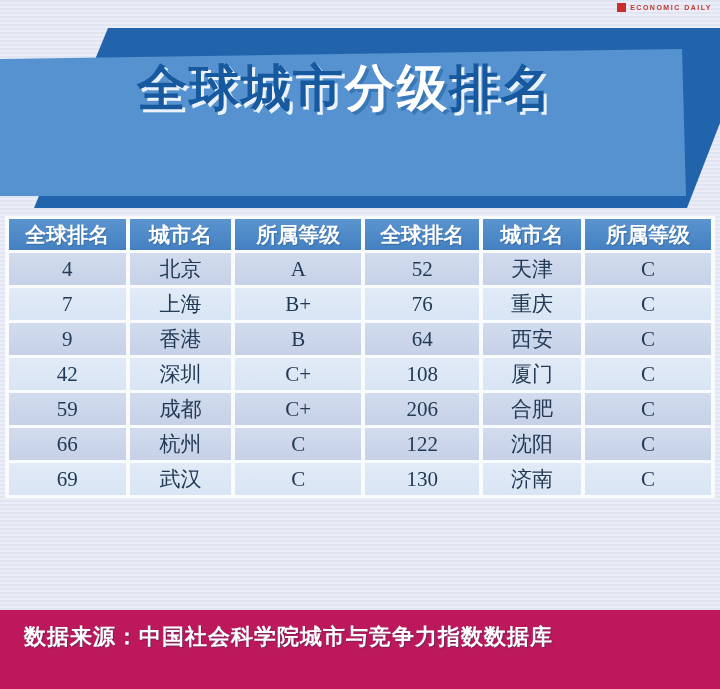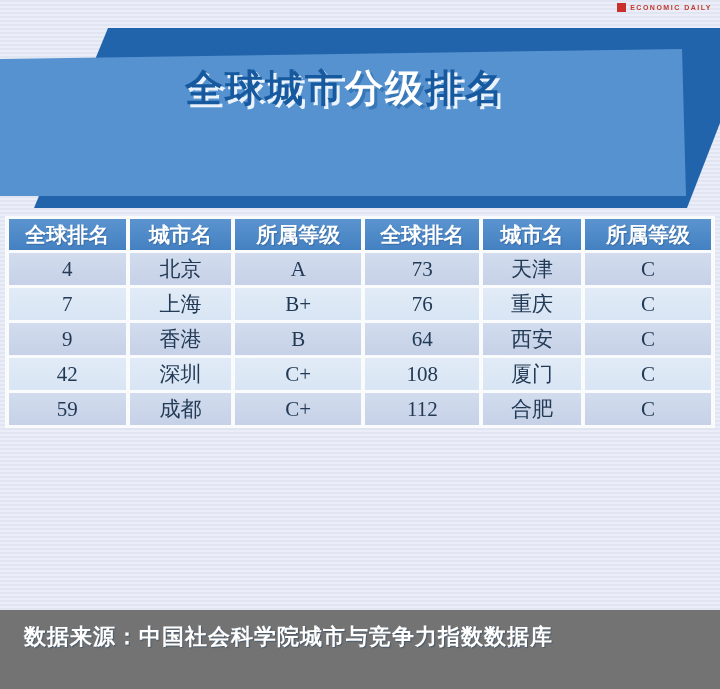--- a/index.html
+++ b/index.html
@@ -16,21 +16,21 @@
     clip-path:polygon(108px 28px,720px 28px,720px 123px,687px 208px,34px 208px);
   }
   .band-main{
     position:absolute;inset:0;background:#5592CF;
     clip-path:polygon(0 59px,682px 49px,686px 196px,0 196px);
   }
   .banner-title{
     position:absolute;top:56px;left:0;width:690px;text-align:center;
     font-family:"DejaVu Sans","Liberation Sans",sans-serif;font-weight:bold;
   }
-  .t-line1{font-size:38px;line-height:64px;letter-spacing:2px;}
+  .t-line1{font-size:50px;line-height:64px;letter-spacing:2px;}
   .t-line2{font-size:55px;line-height:66px;letter-spacing:3px;}
   .tone-dark{color:#16599F;text-shadow:3px 3px 0 rgba(243,248,253,0.95);}
   .tone-light{color:#FFFFFF;text-shadow:3px 3px 0 rgba(22,88,154,0.45);}
   
   .logo{position:absolute;top:2px;right:8px;text-align:right;z-index:5;}
   .logo-handle{
     font-family:"DejaVu Serif","Liberation Serif",serif;
     font-style:italic;font-weight:bold;font-size:27px;line-height:30px;color:#D4382E;
     letter-spacing:2px;
   }
@@ -51,21 +51,21 @@
     padding:0;text-align:center;
   }
   td{
     height:32px;font-size:21px;color:#223A55;text-align:center;padding:0;
     font-family:"Liberation Serif","DejaVu Serif",serif;
   }
   tr.row-odd td{background:linear-gradient(180deg,#D2DCEE 0%,#C6D1E7 100%);}
   tr.row-even td{background:linear-gradient(180deg,#E2EBF7 0%,#D8E5F4 100%);}
   
   .footer{
-    position:absolute;top:610px;left:0;width:720px;height:79px;background:#737373;
+    position:absolute;top:610px;left:0;width:720px;height:79px;background:#be185d;
   }
   .footer-text{
     position:absolute;top:12px;left:24px;color:#FFFFFF;font-size:22px;font-weight:bold;
     letter-spacing:1px;font-family:"DejaVu Sans","Liberation Sans",sans-serif;
     text-shadow:1px 1px 1px rgba(10,50,90,0.4);
   }
 </style>
 </head>
 <body>
 
@@ -104,21 +104,21 @@
         <th>全球排名</th>
         <th>城市名</th>
         <th>所属等级</th>
       </tr>
     </thead>
     <tbody id="table-body">
         <tr class="row-odd">
           <td>4</td>
           <td>北京</td>
           <td>A</td>
-          <td>73</td>
+          <td>52</td>
           <td>天津</td>
           <td>C</td>
         </tr>
         <tr class="row-even">
           <td>7</td>
           <td>上海</td>
           <td>B+</td>
           <td>76</td>
           <td>重庆</td>
           <td>C</td>
@@ -136,22 +136,38 @@
           <td>深圳</td>
           <td>C+</td>
           <td>108</td>
           <td>厦门</td>
           <td>C</td>
         </tr>
         <tr class="row-odd">
           <td>59</td>
           <td>成都</td>
           <td>C+</td>
-          <td>112</td>
+          <td>206</td>
           <td>合肥</td>
+          <td>C</td>
+        </tr>
+        <tr class="row-odd">
+          <td>66</td>
+          <td>杭州</td>
+          <td>C</td>
+          <td>122</td>
+          <td>沈阳</td>
+          <td>C</td>
+        </tr>
+        <tr class="row-even">
+          <td>69</td>
+          <td>武汉</td>
+          <td>C</td>
+          <td>130</td>
+          <td>济南</td>
           <td>C</td>
         </tr>
       </tbody>
   </table>
 </div>
 
 <div class="footer">
   <div class="footer-text">数据来源：中国社会科学院城市与竞争力指数数据库</div>
 </div>
 

